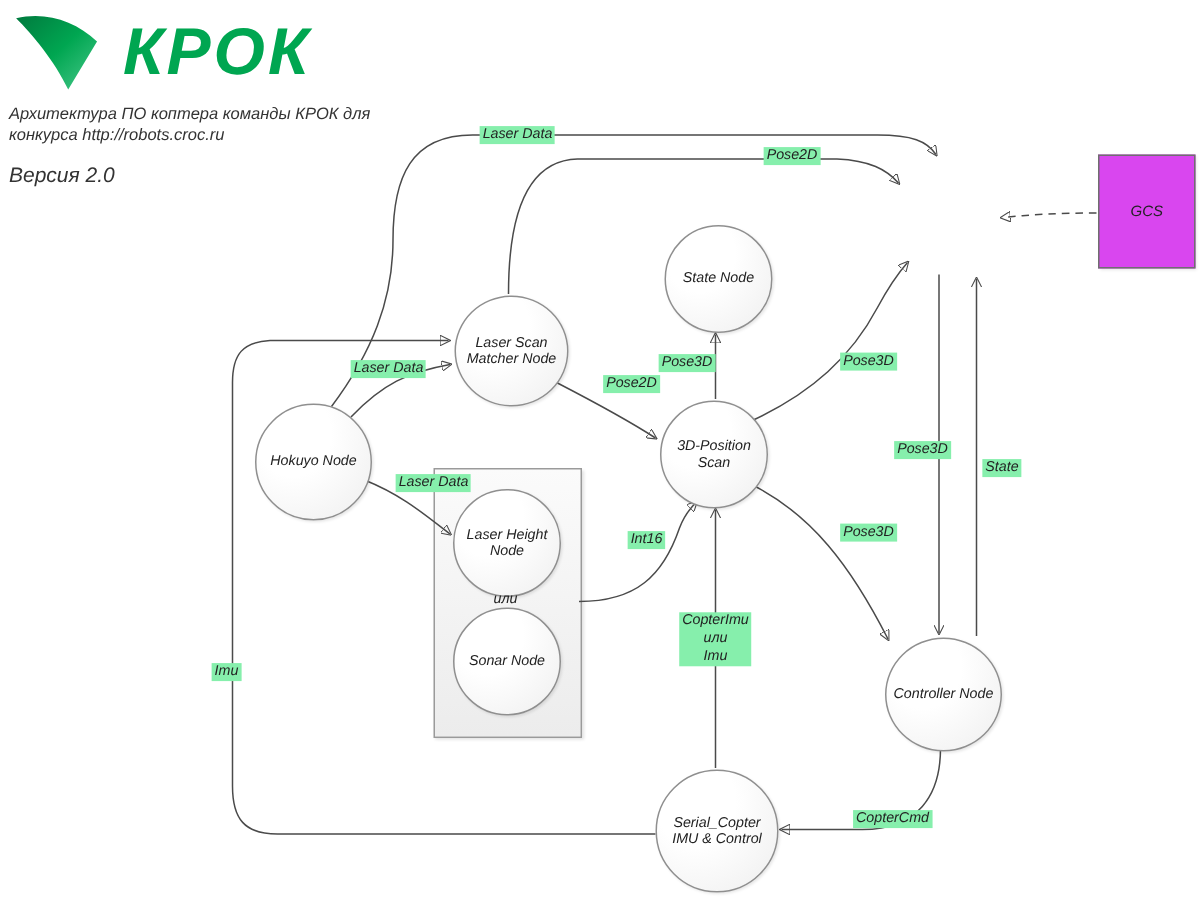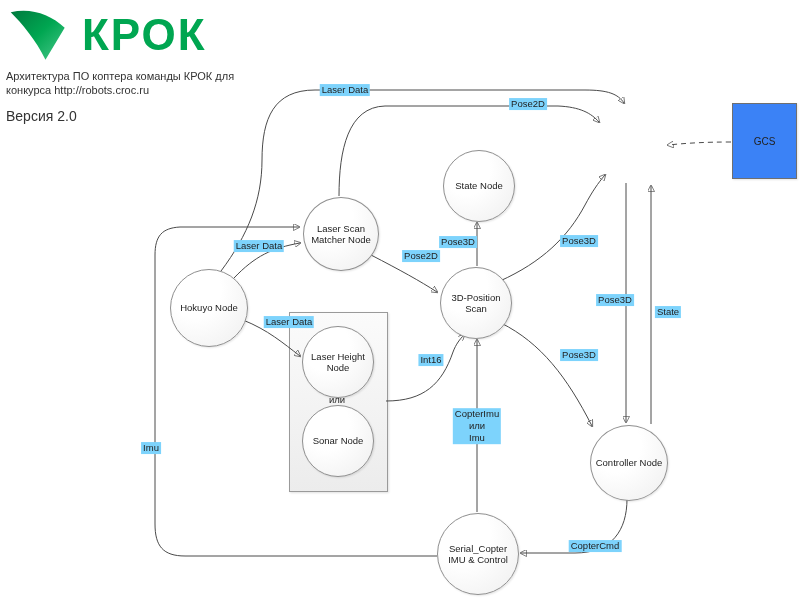--- a/index.html
+++ b/index.html
@@ -2,21 +2,21 @@
 <html><head>
 <meta charset="utf-8">
 <style>
   html,body{margin:0;padding:0;}
   body{
     width:800px;height:599px;position:relative;overflow:hidden;
     background:#ffffff;
     font-family:"Liberation Sans",sans-serif;
     color:#222;
   }
-  .canvas{position:absolute;inset:0;}
+  .canvas{position:absolute;inset:0;font-style:italic;}
 
   
   .logo-wrap{position:absolute;left:8px;top:6px;display:flex;align-items:flex-start;}
   .logo-mark{width:64px;height:58px;}
   .logo-text{
     font-size:44px;font-weight:bold;letter-spacing:2px;line-height:58px;
     margin-left:10px;color:#00a651;
   }
   .subtitle{
     position:absolute;left:6px;top:70px;width:250px;
@@ -40,29 +40,29 @@
     position:absolute;border:1px solid #8f8f8f;border-radius:50%;
     background:radial-gradient(ellipse at 32% 26%, #ffffff 35%, #eeeeee 100%);
     display:flex;align-items:center;justify-content:center;text-align:center;
     font-size:9.5px;line-height:1.2;color:#222;
     box-shadow:1px 1px 2px rgba(0,0,0,0.10);
   }
   .node .nlabel{white-space:pre-line;padding:0 3px;}
 
   .rect-node{
     position:absolute;border:1px solid #6f6f6f;border-radius:0;
-    background:#3b82f6;
+    background:#d946ef;
     display:flex;align-items:center;justify-content:center;text-align:center;
     font-size:10px;color:#222;
     box-shadow:1px 1px 2px rgba(0,0,0,0.10);
   }
 
   .elabel{
     position:absolute;transform:translate(-50%,-50%);
-    font-size:9.5px;color:#222;background:#7dd3fc;padding:0 2px;
+    font-size:9.5px;color:#222;background:#86efac;padding:0 2px;
     white-space:pre-line;text-align:center;line-height:1.25;
   }
   .elabel.on-group{background:transparent;}
 </style>
 </head>
 <body>
 
 <div class="canvas">
 
   <div class="logo-wrap">

